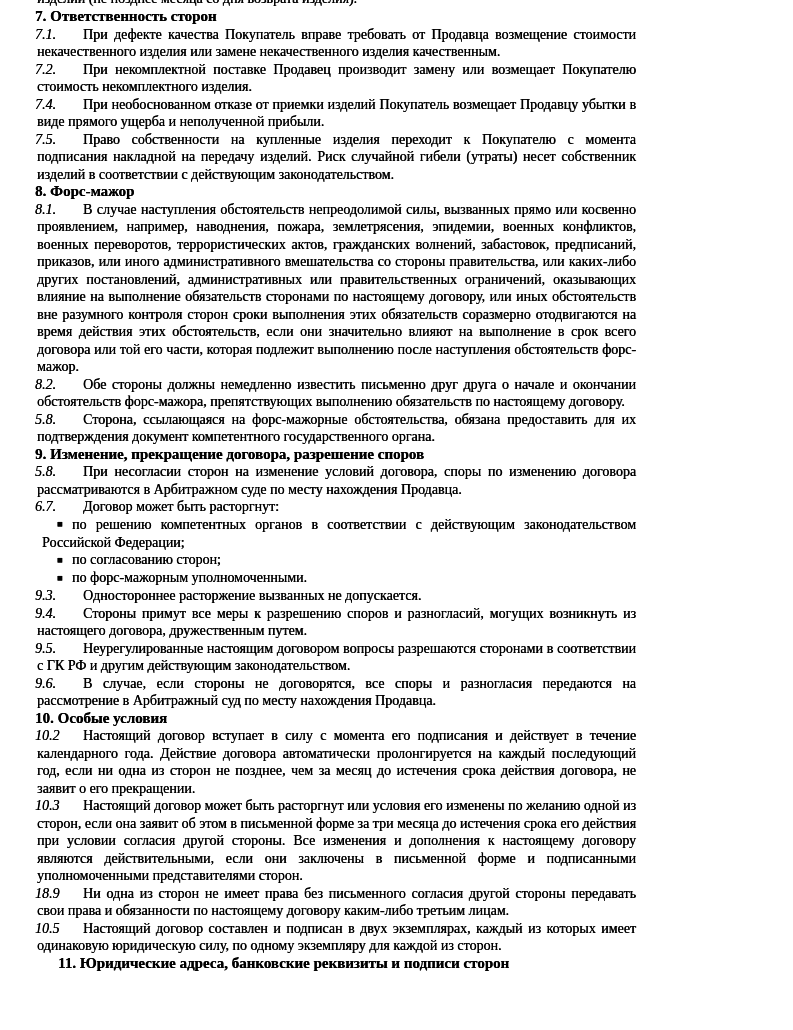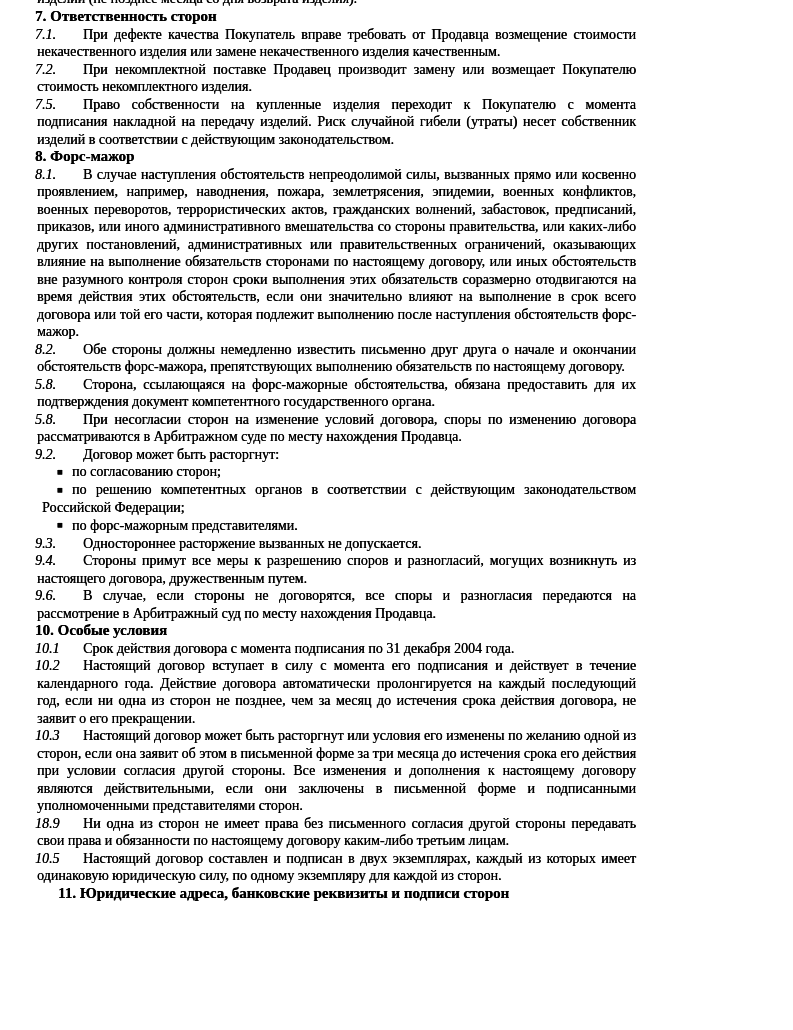--- a/index.html
+++ b/index.html
@@ -59,41 +59,43 @@
 
 <div class="page">
   <div class="clip-wrap">
     <div class="clip-line">изделии (не позднее месяца со дня возврата изделия).</div>
   </div>
   <div id="content">
       <section class="section">
         <div class="heading">7. Ответственность сторон</div>
         <p class="item"><span class="num">7.1.</span><span class="txt">При дефекте качества Покупатель вправе требовать от Продавца возмещение стоимости некачественного изделия или замене некачественного изделия качественным.</span></p>
         <p class="item"><span class="num">7.2.</span><span class="txt">При некомплектной поставке Продавец производит замену или возмещает Покупателю стоимость некомплектного изделия.</span></p>
+        <p class="item"><span class="num">7.4.</span><span class="txt">При необоснованном отказе от приемки изделий Покупатель возмещает Продавцу убытки в виде прямого ущерба и неполученной прибыли.</span></p>
         <p class="item"><span class="num">7.5.</span><span class="txt">Право собственности на купленные изделия переходит к Покупателю с момента подписания накладной на передачу изделий. Риск случайной гибели (утраты) несет собственник изделий в соответствии с действующим законодательством.</span></p>
       </section>
       <section class="section">
         <div class="heading">8. Форс-мажор</div>
         <p class="item"><span class="num">8.1.</span><span class="txt">В случае наступления обстоятельств непреодолимой силы, вызванных прямо или косвенно проявлением, например, наводнения, пожара, землетрясения, эпидемии, военных конфликтов, военных переворотов, террористических актов, гражданских волнений, забастовок, предписаний, приказов, или иного административного вмешательства со стороны правительства, или каких-либо других постановлений, административных или правительственных ограничений, оказывающих влияние на выполнение обязательств сторонами по настоящему договору, или иных обстоятельств вне разумного контроля сторон сроки выполнения этих обязательств соразмерно отодвигаются на время действия этих обстоятельств, если они значительно влияют на выполнение в срок всего договора или той его части, которая подлежит выполнению после наступления обстоятельств форс-мажор.</span></p>
         <p class="item"><span class="num">8.2.</span><span class="txt">Обе стороны должны немедленно известить письменно друг друга о начале и окончании обстоятельств форс-мажора, препятствующих выполнению обязательств по настоящему договору.</span></p>
         <p class="item"><span class="num">5.8.</span><span class="txt">Сторона, ссылающаяся на форс-мажорные обстоятельства, обязана предоставить для их подтверждения документ компетентного государственного органа.</span></p>
       </section>
       <section class="section">
+        <div class="heading">9. Изменение, прекращение договора, разрешение споров</div>
         <p class="item"><span class="num">5.8.</span><span class="txt">При несогласии сторон на изменение условий договора, споры по изменению договора рассматриваются в Арбитражном суде по месту нахождения Продавца.</span></p>
-        <p class="item"><span class="num">9.2.</span><span class="txt">Договор может быть расторгнут:</span></p>
+        <p class="item"><span class="num">6.7.</span><span class="txt">Договор может быть расторгнут:</span></p>
+        <p class="bullet"><span class="sq">■</span><span class="txt">по решению компетентных органов в соответствии с действующим законодательством Российской Федерации;</span></p>
         <p class="bullet"><span class="sq">■</span><span class="txt">по согласованию сторон;</span></p>
-        <p class="bullet"><span class="sq">■</span><span class="txt">по решению компетентных органов в соответствии с действующим законодательством Российской Федерации;</span></p>
-        <p class="bullet"><span class="sq">■</span><span class="txt">по форс-мажорным представителями.</span></p>
+        <p class="bullet"><span class="sq">■</span><span class="txt">по форс-мажорным уполномоченными.</span></p>
         <p class="item"><span class="num">9.3.</span><span class="txt">Одностороннее расторжение вызванных не допускается.</span></p>
         <p class="item"><span class="num">9.4.</span><span class="txt">Стороны примут все меры к разрешению споров и разногласий, могущих возникнуть из настоящего договора, дружественным путем.</span></p>
+        <p class="item"><span class="num">9.5.</span><span class="txt">Неурегулированные настоящим договором вопросы разрешаются сторонами в соответствии с ГК РФ и другим действующим законодательством.</span></p>
         <p class="item"><span class="num">9.6.</span><span class="txt">В случае, если стороны не договорятся, все споры и разногласия передаются на рассмотрение в Арбитражный суд по месту нахождения Продавца.</span></p>
       </section>
       <section class="section">
         <div class="heading">10. Особые условия</div>
-        <p class="item"><span class="num">10.1</span><span class="txt">Срок действия договора с момента подписания по 31 декабря 2004 года.</span></p>
         <p class="item"><span class="num">10.2</span><span class="txt">Настоящий договор вступает в силу с момента его подписания и действует в течение календарного года. Действие договора автоматически пролонгируется на каждый последующий год, если ни одна из сторон не позднее, чем за месяц до истечения срока действия договора, не заявит о его прекращении.</span></p>
         <p class="item"><span class="num">10.3</span><span class="txt">Настоящий договор может быть расторгнут или условия его изменены по желанию одной из сторон, если она заявит об этом в письменной форме за три месяца до истечения срока его действия при условии согласия другой стороны. Все изменения и дополнения к настоящему договору являются действительными, если они заключены в письменной форме и подписанными уполномоченными представителями сторон.</span></p>
         <p class="item"><span class="num">18.9</span><span class="txt">Ни одна из сторон не имеет права без письменного согласия другой стороны передавать свои права и обязанности по настоящему договору каким-либо третьим лицам.</span></p>
         <p class="item"><span class="num">10.5</span><span class="txt">Настоящий договор составлен и подписан в двух экземплярах, каждый из которых имеет одинаковую юридическую силу, по одному экземпляру для каждой из сторон.</span></p>
       </section>
       <section class="section">
         <div class="heading">11. Юридические адреса, банковские реквизиты и подписи сторон</div>
       </section>
     </div>
 </div>

